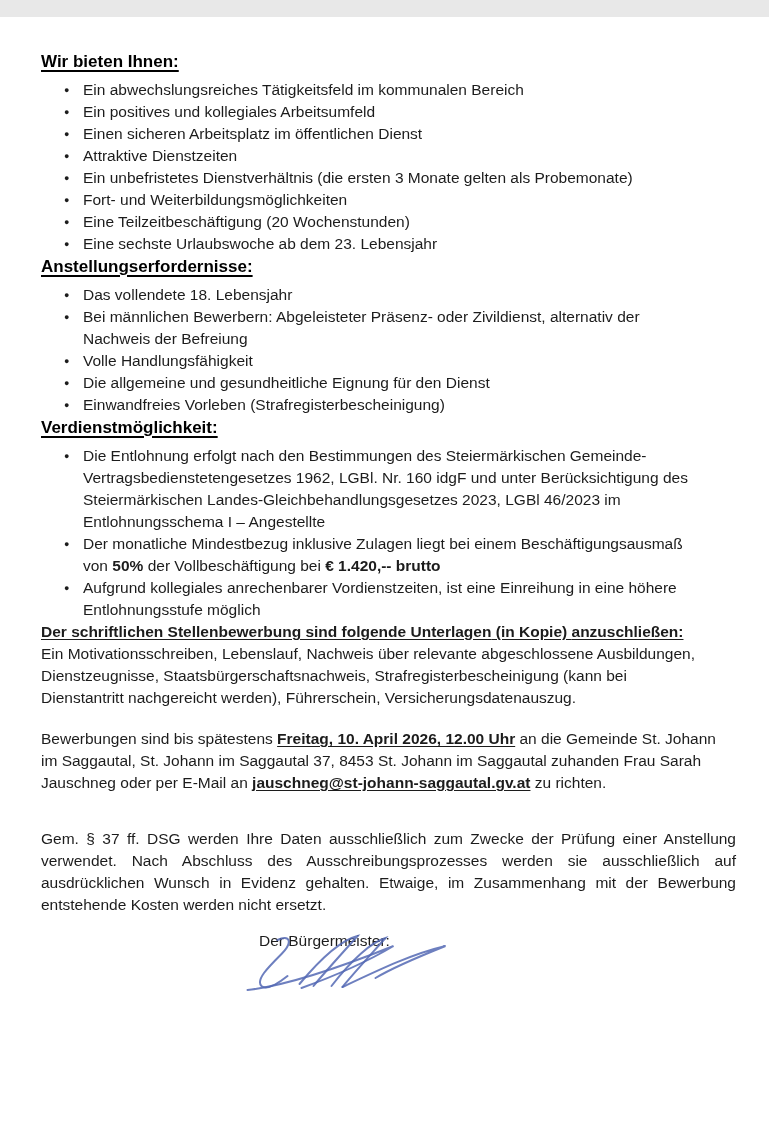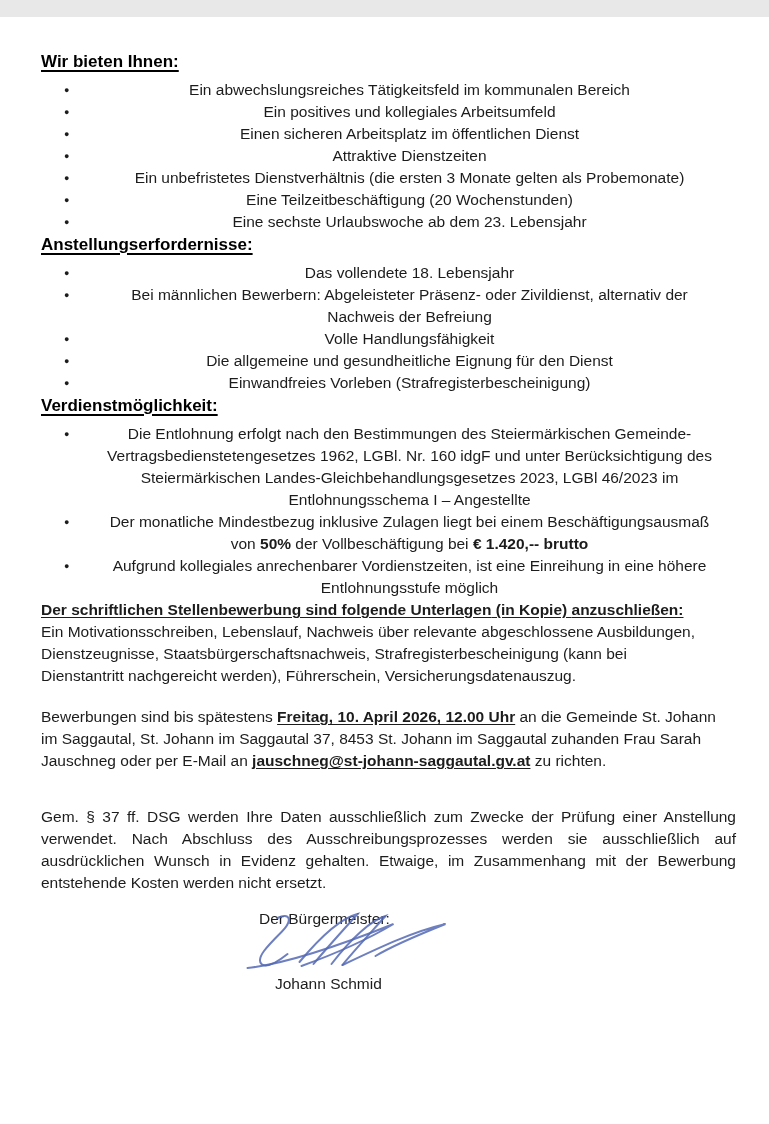--- a/index.html
+++ b/index.html
@@ -21,21 +21,21 @@
   .heading {
     margin:0 0 5px 0;
     font-size:17px;
     line-height:24px;
     font-weight:bold;
     color:var(--heading-color,#000);
     text-decoration:underline;
     text-underline-offset:3px;
     text-decoration-thickness:1.5px;
   }
-  ul.bullets { list-style:none; margin:0; padding:0;text-align:center; }
+  ul.bullets { list-style:none; margin:0; padding:0; }
   ul.bullets > li { position:relative; padding-left:42px; margin:0; }
   ul.bullets > li::before {
     content:"\25CF";
     position:absolute; left:23px; top:0;
     font-size:9px; line-height:22px;
     color:var(--text-color,#1c1c1c);
   }
   .mb-offer   { margin-bottom:20px; }
   .mb-req     { margin-bottom:18px; }
   .mb-salary  { margin-bottom:16px; }
@@ -83,20 +83,23 @@
             <span class="tline"><span>Ein positives und kollegiales Arbeitsumfeld</span></span>
           </li>
           <li>
             <span class="tline"><span>Einen sicheren Arbeitsplatz im öffentlichen Dienst</span></span>
           </li>
           <li>
             <span class="tline"><span>Attraktive Dienstzeiten</span></span>
           </li>
           <li>
             <span class="tline"><span>Ein unbefristetes Dienstverhältnis (die ersten 3 Monate gelten als Probemonate)</span></span>
+          </li>
+          <li>
+            <span class="tline"><span>Fort- und Weiterbildungsmöglichkeiten</span></span>
           </li>
           <li>
             <span class="tline"><span>Eine Teilzeitbeschäftigung (20 Wochenstunden)</span></span>
           </li>
           <li>
             <span class="tline"><span>Eine sechste Urlaubswoche ab dem 23. Lebensjahr</span></span>
           </li>
         </ul>
     </section>
 
@@ -168,17 +171,16 @@
 
     <div class="signature">
       <div class="sig-label">Der Bürgermeister:</div>
       <svg class="sig-svg" viewBox="0 0 205 58" aria-hidden="true">
         <path d="M34,6 C46,0 50,8 38,20 C24,34 12,46 18,52 C23,56 34,50 44,42"></path>
         <path d="M4,56 C40,52 95,34 150,12 C120,30 80,46 58,54"></path>
         <path d="M56,50 C76,26 98,6 114,2 C98,20 78,42 70,52"></path>
         <path d="M88,52 C108,26 128,8 142,4 C126,22 106,44 99,53"></path>
         <path d="M99,53 C135,36 168,20 202,12 C182,20 152,32 132,44"></path>
       </svg>
-      <div class="sig-name">Johann Schmid</div>
     </div>
 
   </div>
 </div>
 
 </body></html>

